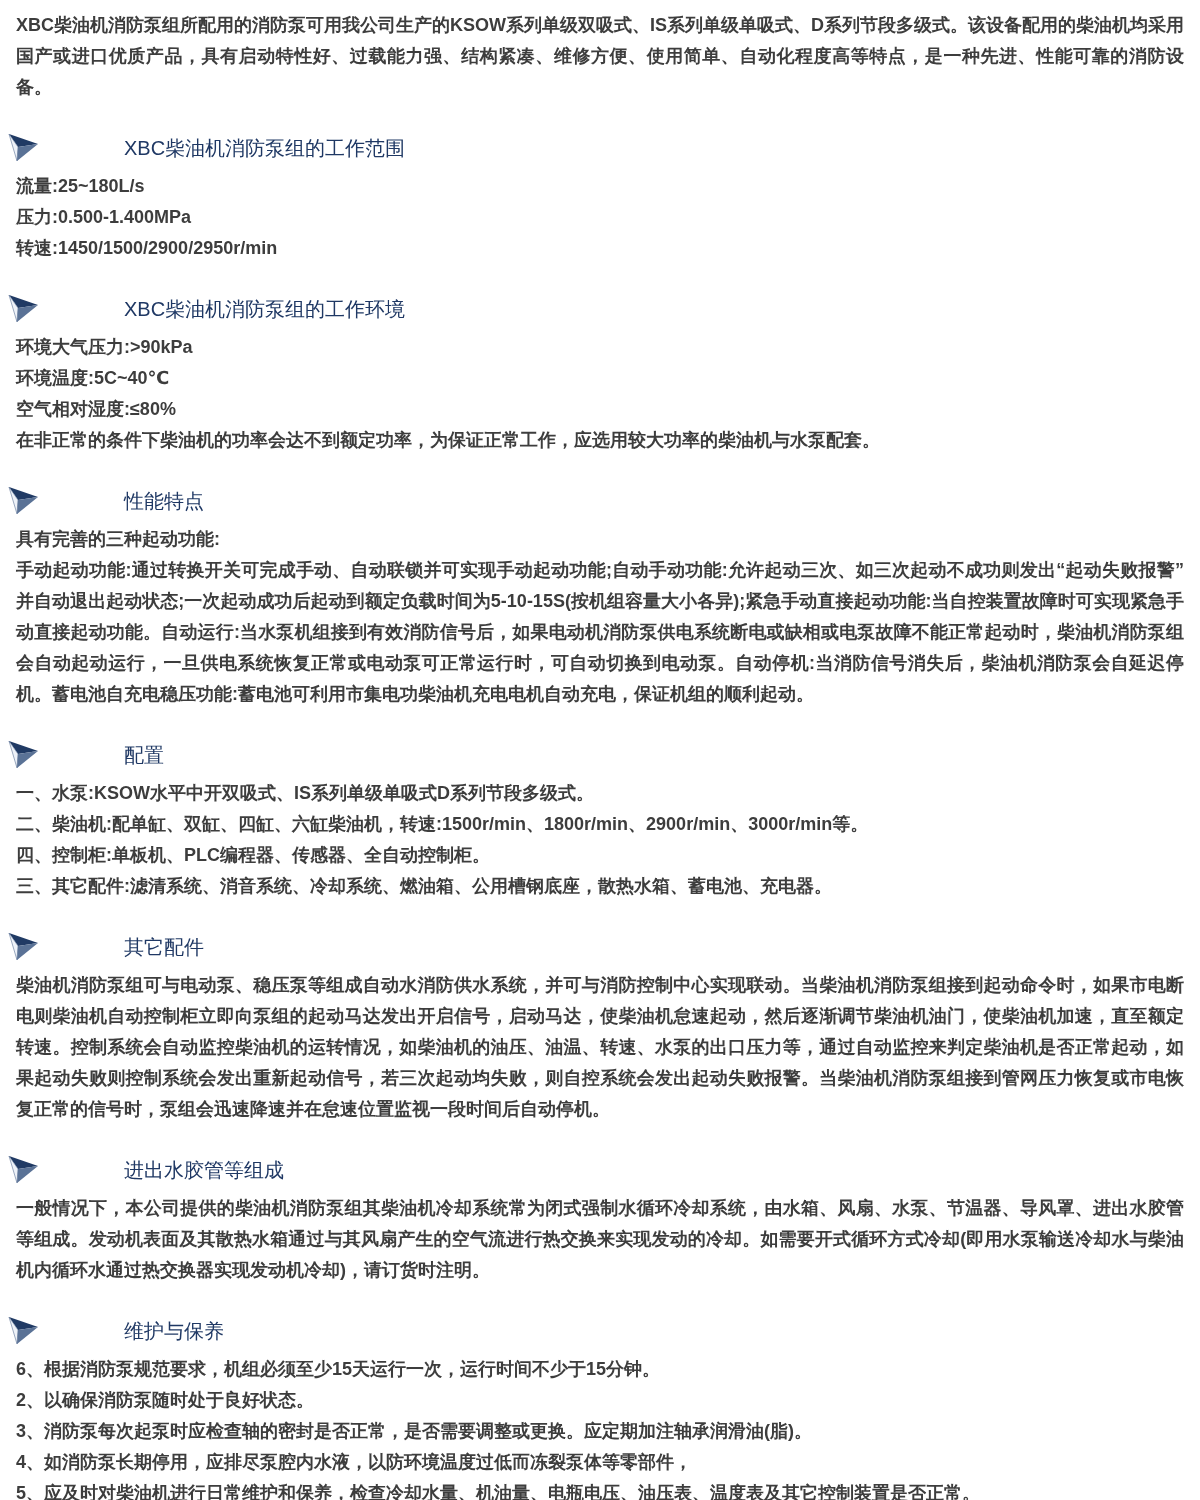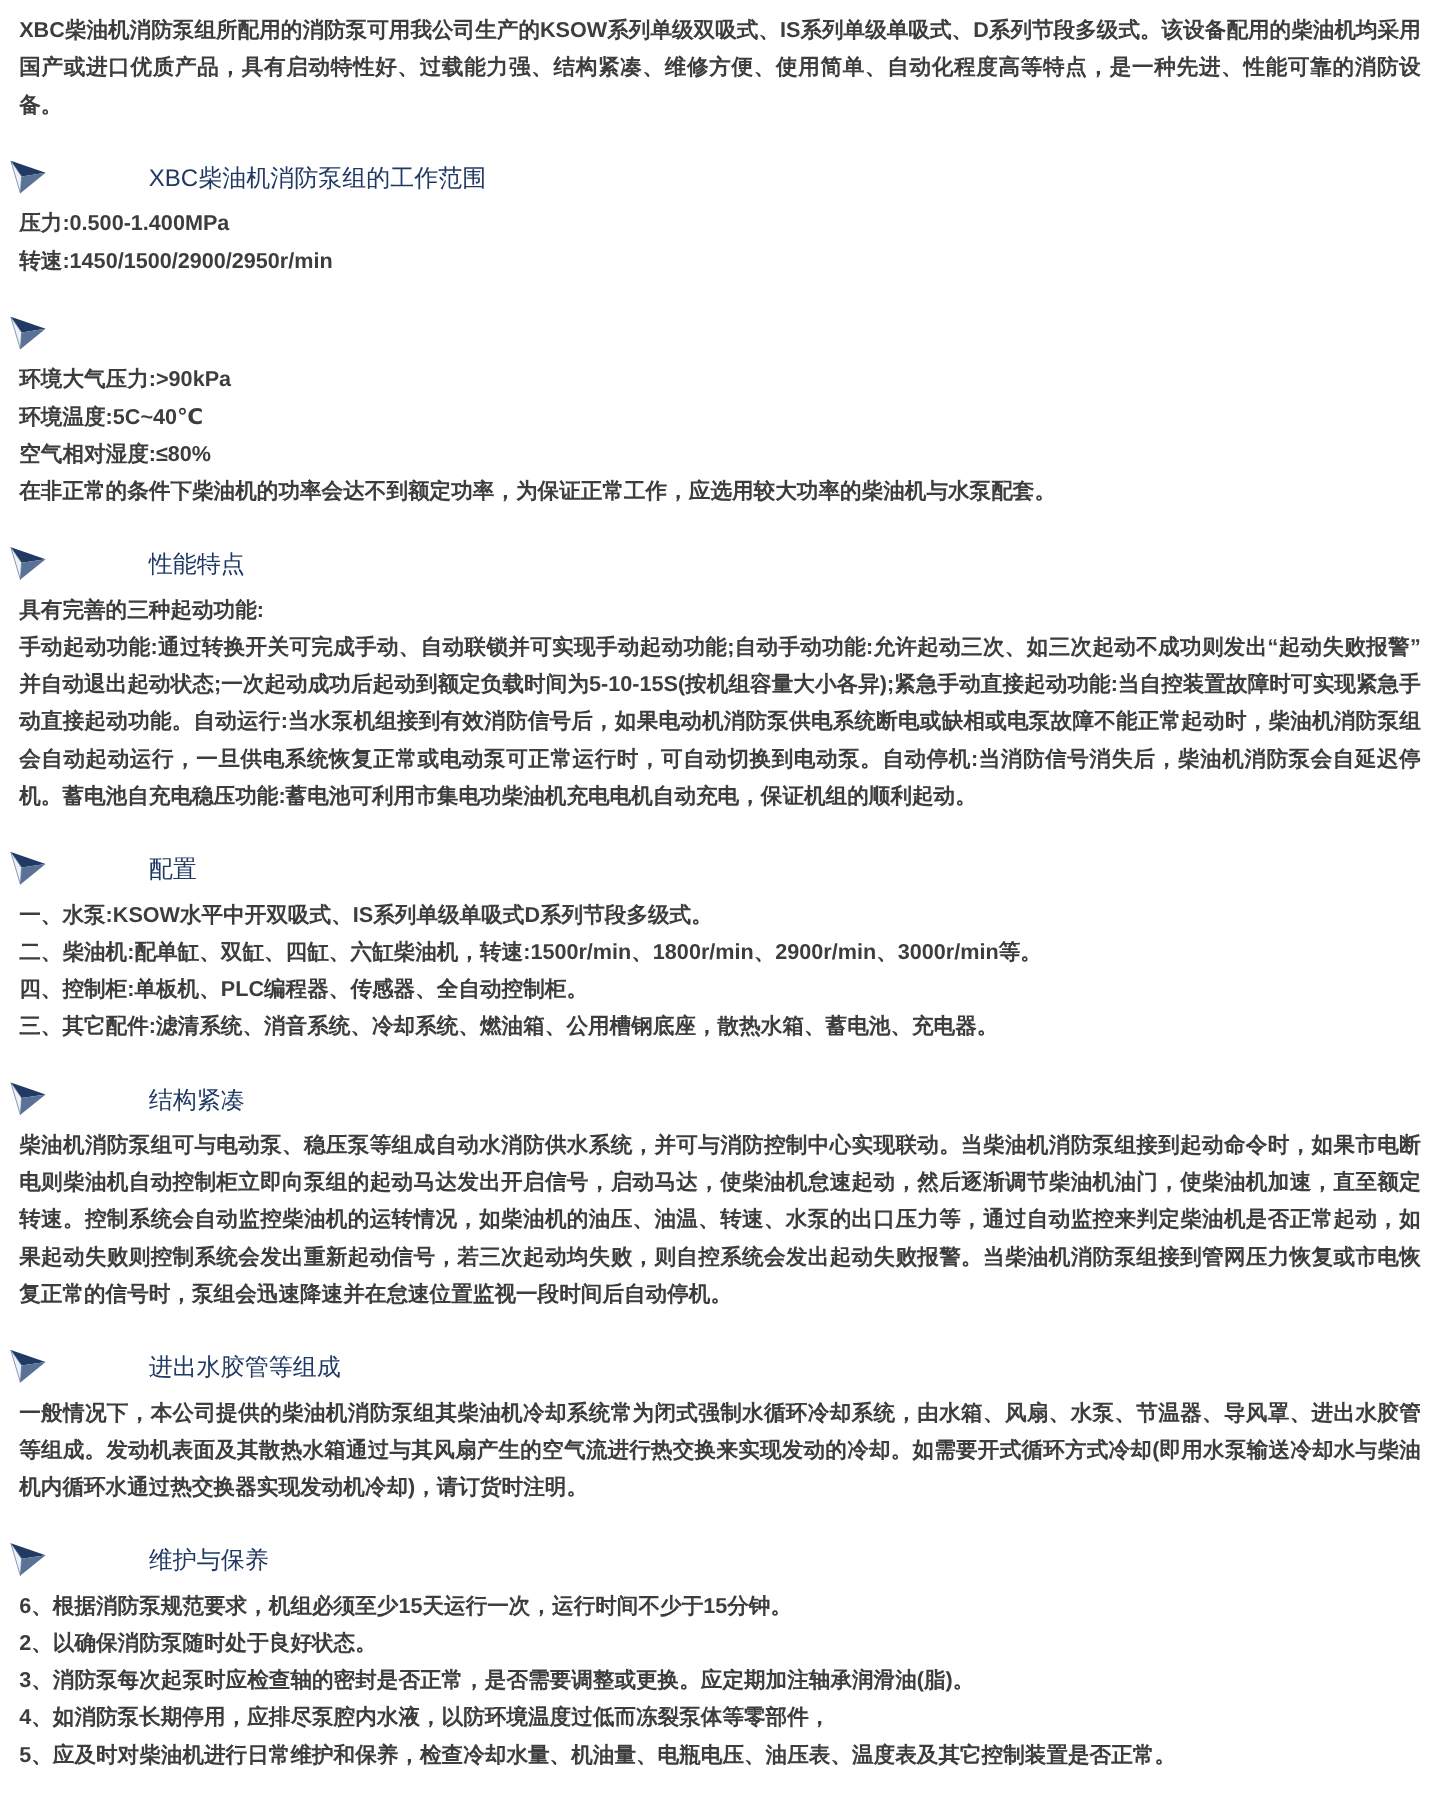--- a/index.html
+++ b/index.html
@@ -61,34 +61,36 @@
       <span class="sec-icon">
         <svg width="31" height="28" viewBox="0 0 31 28" aria-hidden="true">
           <polygon points="1,0 30,10 10,13" style="fill:var(--icon-dark)"></polygon>
           <polygon points="1,0 10,13 9,27" style="fill:var(--icon-light);stroke:var(--icon-mid);stroke-width:0.6"></polygon>
           <polygon points="10,13 30,10 9,27" style="fill:var(--icon-mid)"></polygon>
         </svg>
       </span>
       <h2 class="sec-title">XBC柴油机消防泵组的工作范围</h2>
     </div>
     <div class="sec-body">
+        <p class="line">流量:25~180L/s</p>
         <p class="line">压力:0.500-1.400MPa</p>
         <p class="line">转速:1450/1500/2900/2950r/min</p>
       </div>
   </section>
 
   <section class="sec">
     <div class="sec-head">
       <span class="sec-icon">
         <svg width="31" height="28" viewBox="0 0 31 28" aria-hidden="true">
           <polygon points="1,0 30,10 10,13" style="fill:var(--icon-dark)"></polygon>
           <polygon points="1,0 10,13 9,27" style="fill:var(--icon-light);stroke:var(--icon-mid);stroke-width:0.6"></polygon>
           <polygon points="10,13 30,10 9,27" style="fill:var(--icon-mid)"></polygon>
         </svg>
       </span>
+      <h2 class="sec-title">XBC柴油机消防泵组的工作环境</h2>
     </div>
     <div class="sec-body">
         <p class="line">环境大气压力:&gt;90kPa</p>
         <p class="line">环境温度:5C~40℃</p>
         <p class="line">空气相对湿度:≤80%</p>
         <p class="line">在非正常的条件下柴油机的功率会达不到额定功率，为保证正常工作，应选用较大功率的柴油机与水泵配套。</p>
       </div>
   </section>
 
   <section class="sec">
@@ -129,21 +131,21 @@
 
   <section class="sec">
     <div class="sec-head">
       <span class="sec-icon">
         <svg width="31" height="28" viewBox="0 0 31 28" aria-hidden="true">
           <polygon points="1,0 30,10 10,13" style="fill:var(--icon-dark)"></polygon>
           <polygon points="1,0 10,13 9,27" style="fill:var(--icon-light);stroke:var(--icon-mid);stroke-width:0.6"></polygon>
           <polygon points="10,13 30,10 9,27" style="fill:var(--icon-mid)"></polygon>
         </svg>
       </span>
-      <h2 class="sec-title">结构紧凑</h2>
+      <h2 class="sec-title">其它配件</h2>
     </div>
     <div class="sec-body">
         <p class="line">柴油机消防泵组可与电动泵、稳压泵等组成自动水消防供水系统，并可与消防控制中心实现联动。当柴油机消防泵组接到起动命令时，如果市电断电则柴油机自动控制柜立即向泵组的起动马达发出开启信号，启动马达，使柴油机怠速起动，然后逐渐调节柴油机油门，使柴油机加速，直至额定转速。控制系统会自动监控柴油机的运转情况，如柴油机的油压、油温、转速、水泵的出口压力等，通过自动监控来判定柴油机是否正常起动，如果起动失败则控制系统会发出重新起动信号，若三次起动均失败，则自控系统会发出起动失败报警。当柴油机消防泵组接到管网压力恢复或市电恢复正常的信号时，泵组会迅速降速并在怠速位置监视一段时间后自动停机。</p>
       </div>
   </section>
 
   <section class="sec">
     <div class="sec-head">
       <span class="sec-icon">
         <svg width="31" height="28" viewBox="0 0 31 28" aria-hidden="true">

